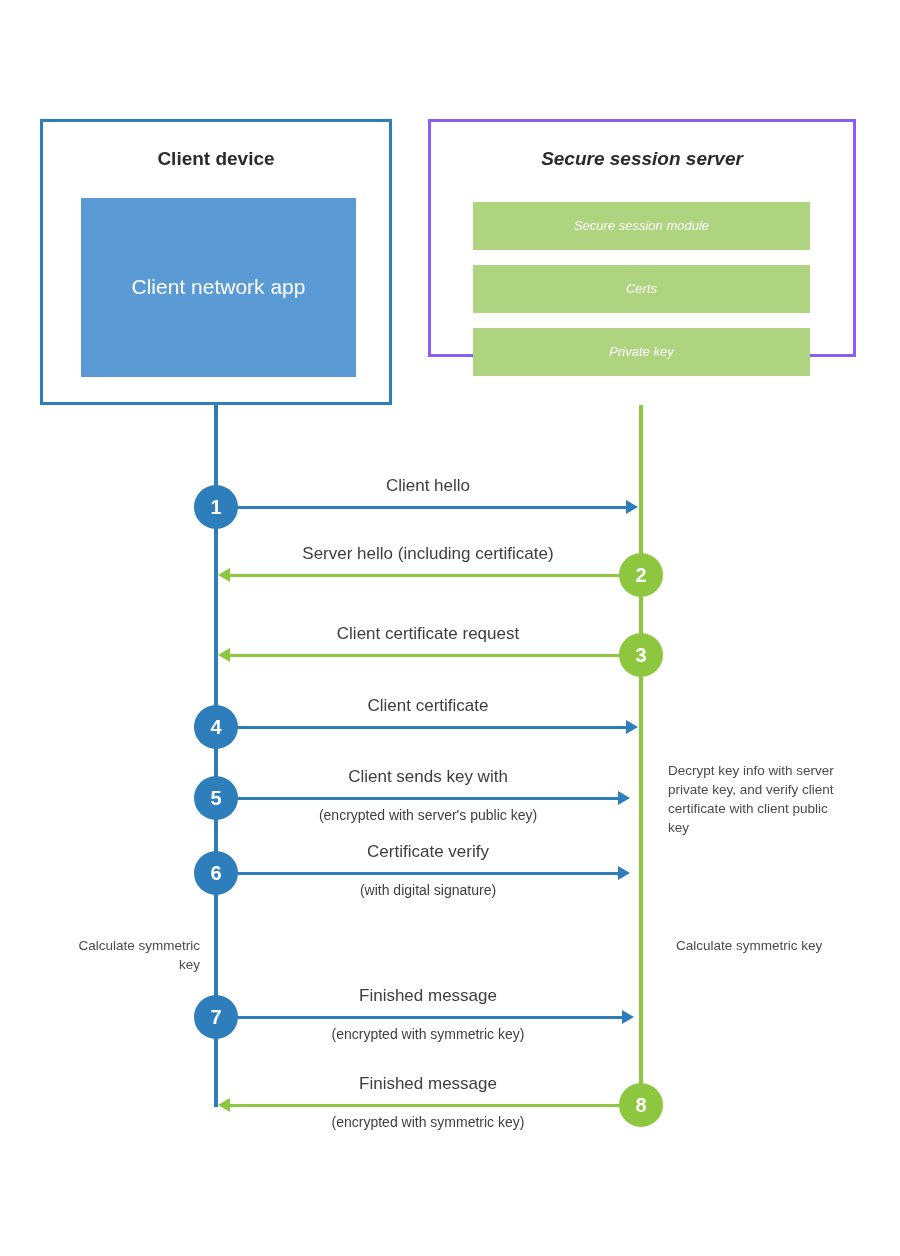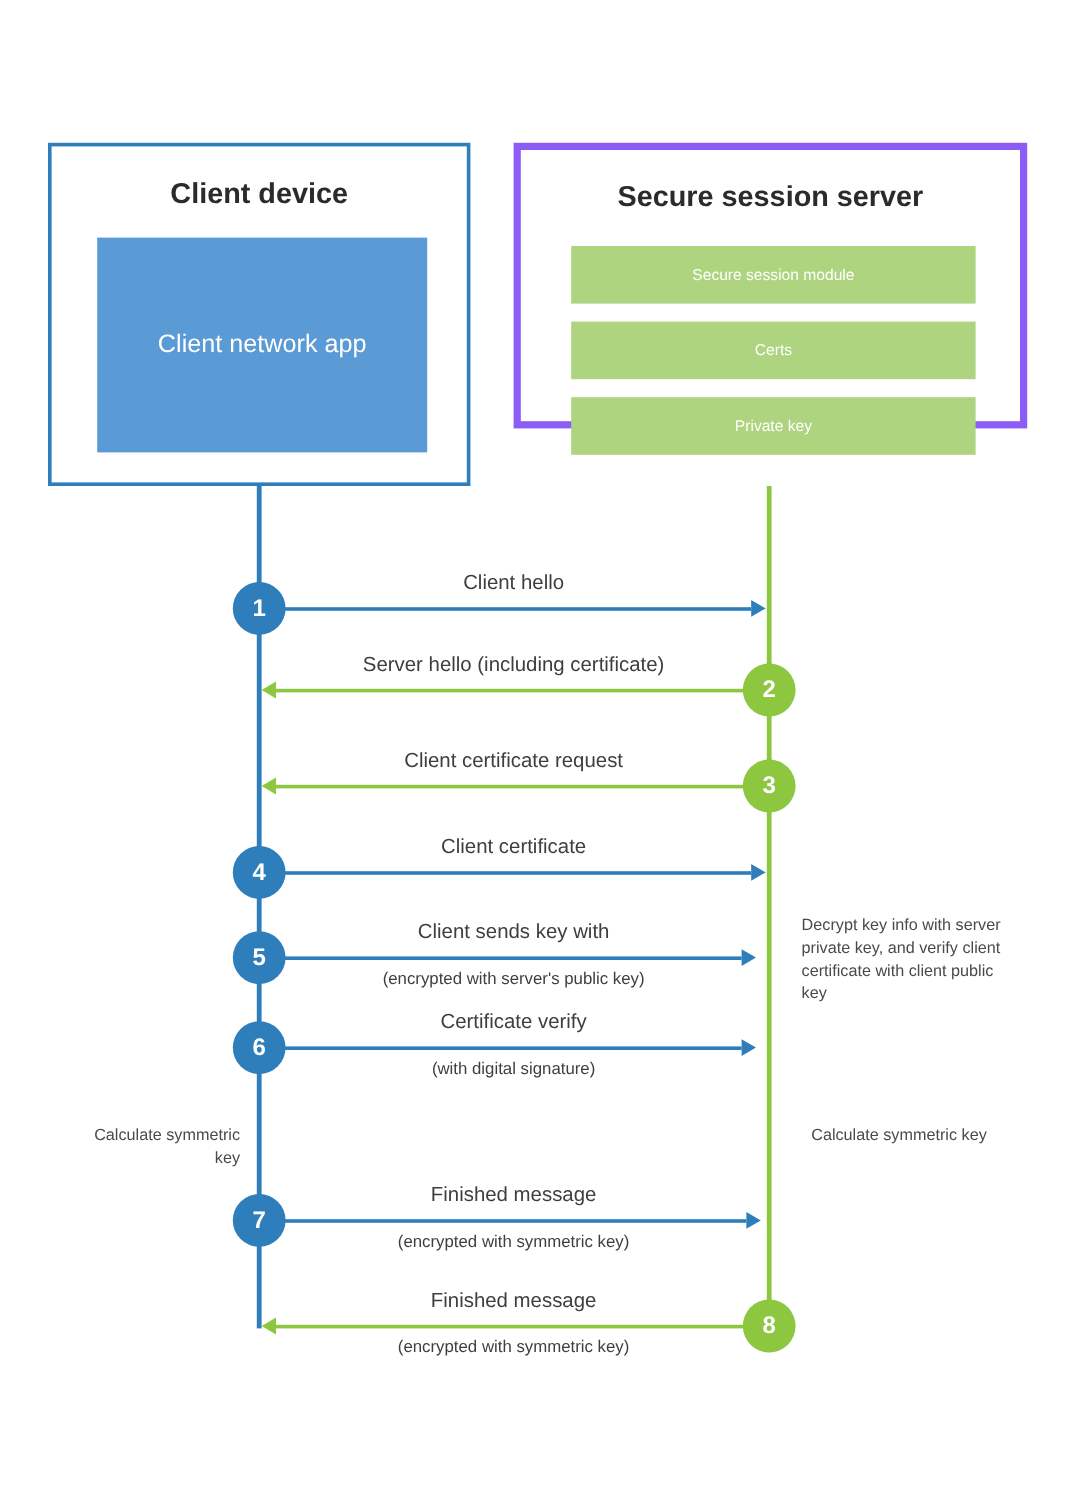--- a/index.html
+++ b/index.html
@@ -45,29 +45,30 @@
     top: 119px;
     width: 352px;
     height: 286px;
     border: 3px solid #2e7ebb;
   }
   .actor-box.server {
     left: 428px;
     top: 119px;
     width: 428px;
     height: 238px;
-    border: 6px solid #8b5cf6;
+    border: 3px solid #8b5cf6;
+    font-style: italic;
   }
   .actor-title {
     position: absolute;
     left: 0;
     top: 26px;
     width: 100%;
     text-align: center;
-    font-size: 24px;
+    font-size: 19px;
     font-weight: bold;
     color: #2b2b2b;
   }
 
   .inner-block {
     position: absolute;
     color: #ffffff;
     font-weight: 300;
     display: flex;
     align-items: center;

